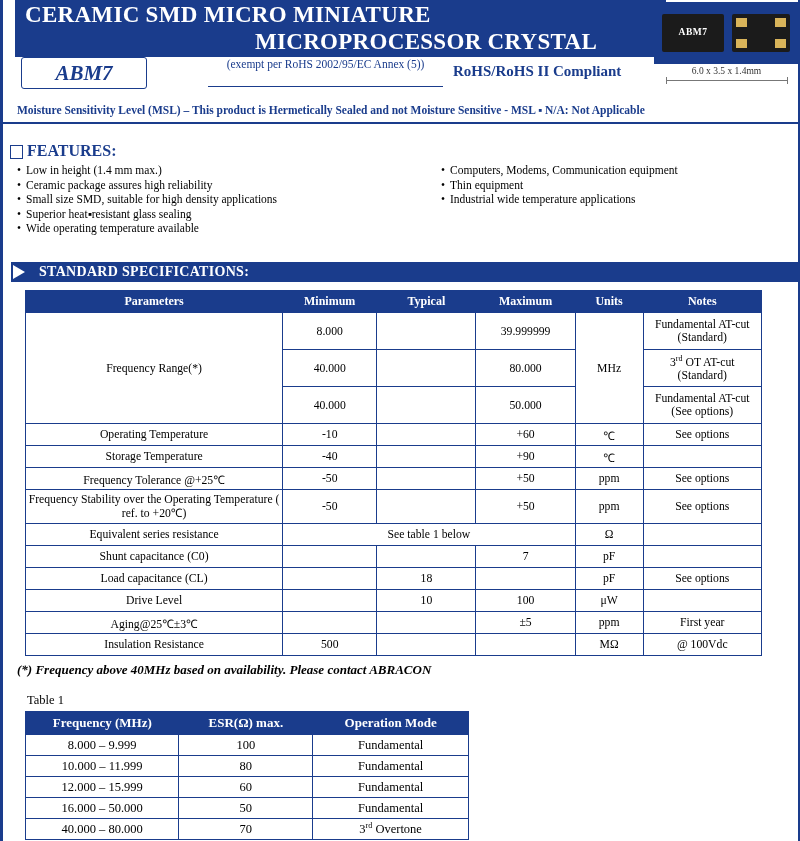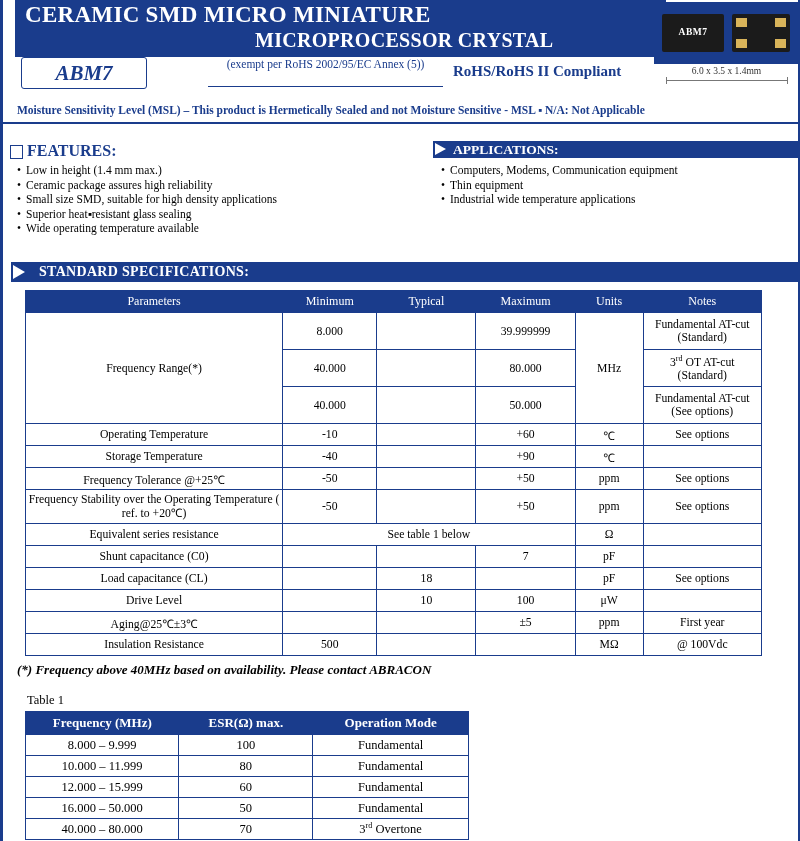--- a/index.html
+++ b/index.html
@@ -45,21 +45,21 @@
     top: 2px;
     font-size: 23px;
     font-weight: bold;
     letter-spacing: 0.3px;
     white-space: nowrap;
   }
   .title-line2 {
     position: absolute;
     left: 240px;
     top: 29px;
-    font-size: 20px;
+    font-size: 23px;
     font-weight: bold;
     letter-spacing: 0.3px;
     white-space: nowrap;
   }
   .part-box {
     position: absolute;
     left: 18px;
     top: 57px;
     width: 124px;
     height: 30px;
@@ -290,21 +290,21 @@
   }
   table.spec th, table.spec td {
     border: 1px solid #1a3c8c;
     text-align: center;
     vertical-align: middle;
     padding: 1px 2px;
   }
   table.spec thead th {
     background: #1a3c8c;
     color: #ffffff;
-    font-weight: normal;
+    font-weight: bold;
     height: 19px;
     font-size: 12px;
   }
   table.spec td.lbl {
     text-align: center;
   }
   .sup { font-size: 8px; vertical-align: super; }
 
   .note-line {
     position: absolute;
@@ -388,23 +388,20 @@
     <span class="arrow"></span><span>FEATURES:</span>
   </div>
   <ul class="bullets features-list">
     <li>Low in height (1.4 mm max.)</li>
     <li>Ceramic package assures high reliability</li>
     <li>Small size SMD, suitable for high density applications</li>
     <li>Superior heat▪resistant glass sealing</li>
     <li>Wide operating temperature available</li>
   </ul>
 
-  <div class="apps-head-band">
-    <div class="t">APPLICATIONS:</div>
-  </div>
   <div class="apps-arrow"></div>
   <ul class="bullets apps-list">
     <li>Computers, Modems, Communication equipment</li>
     <li>Thin equipment</li>
     <li>Industrial wide temperature applications</li>
   </ul>
 
   <div class="spec-band">
     <div class="t">STANDARD SPECIFICATIONS:</div>
   </div>

